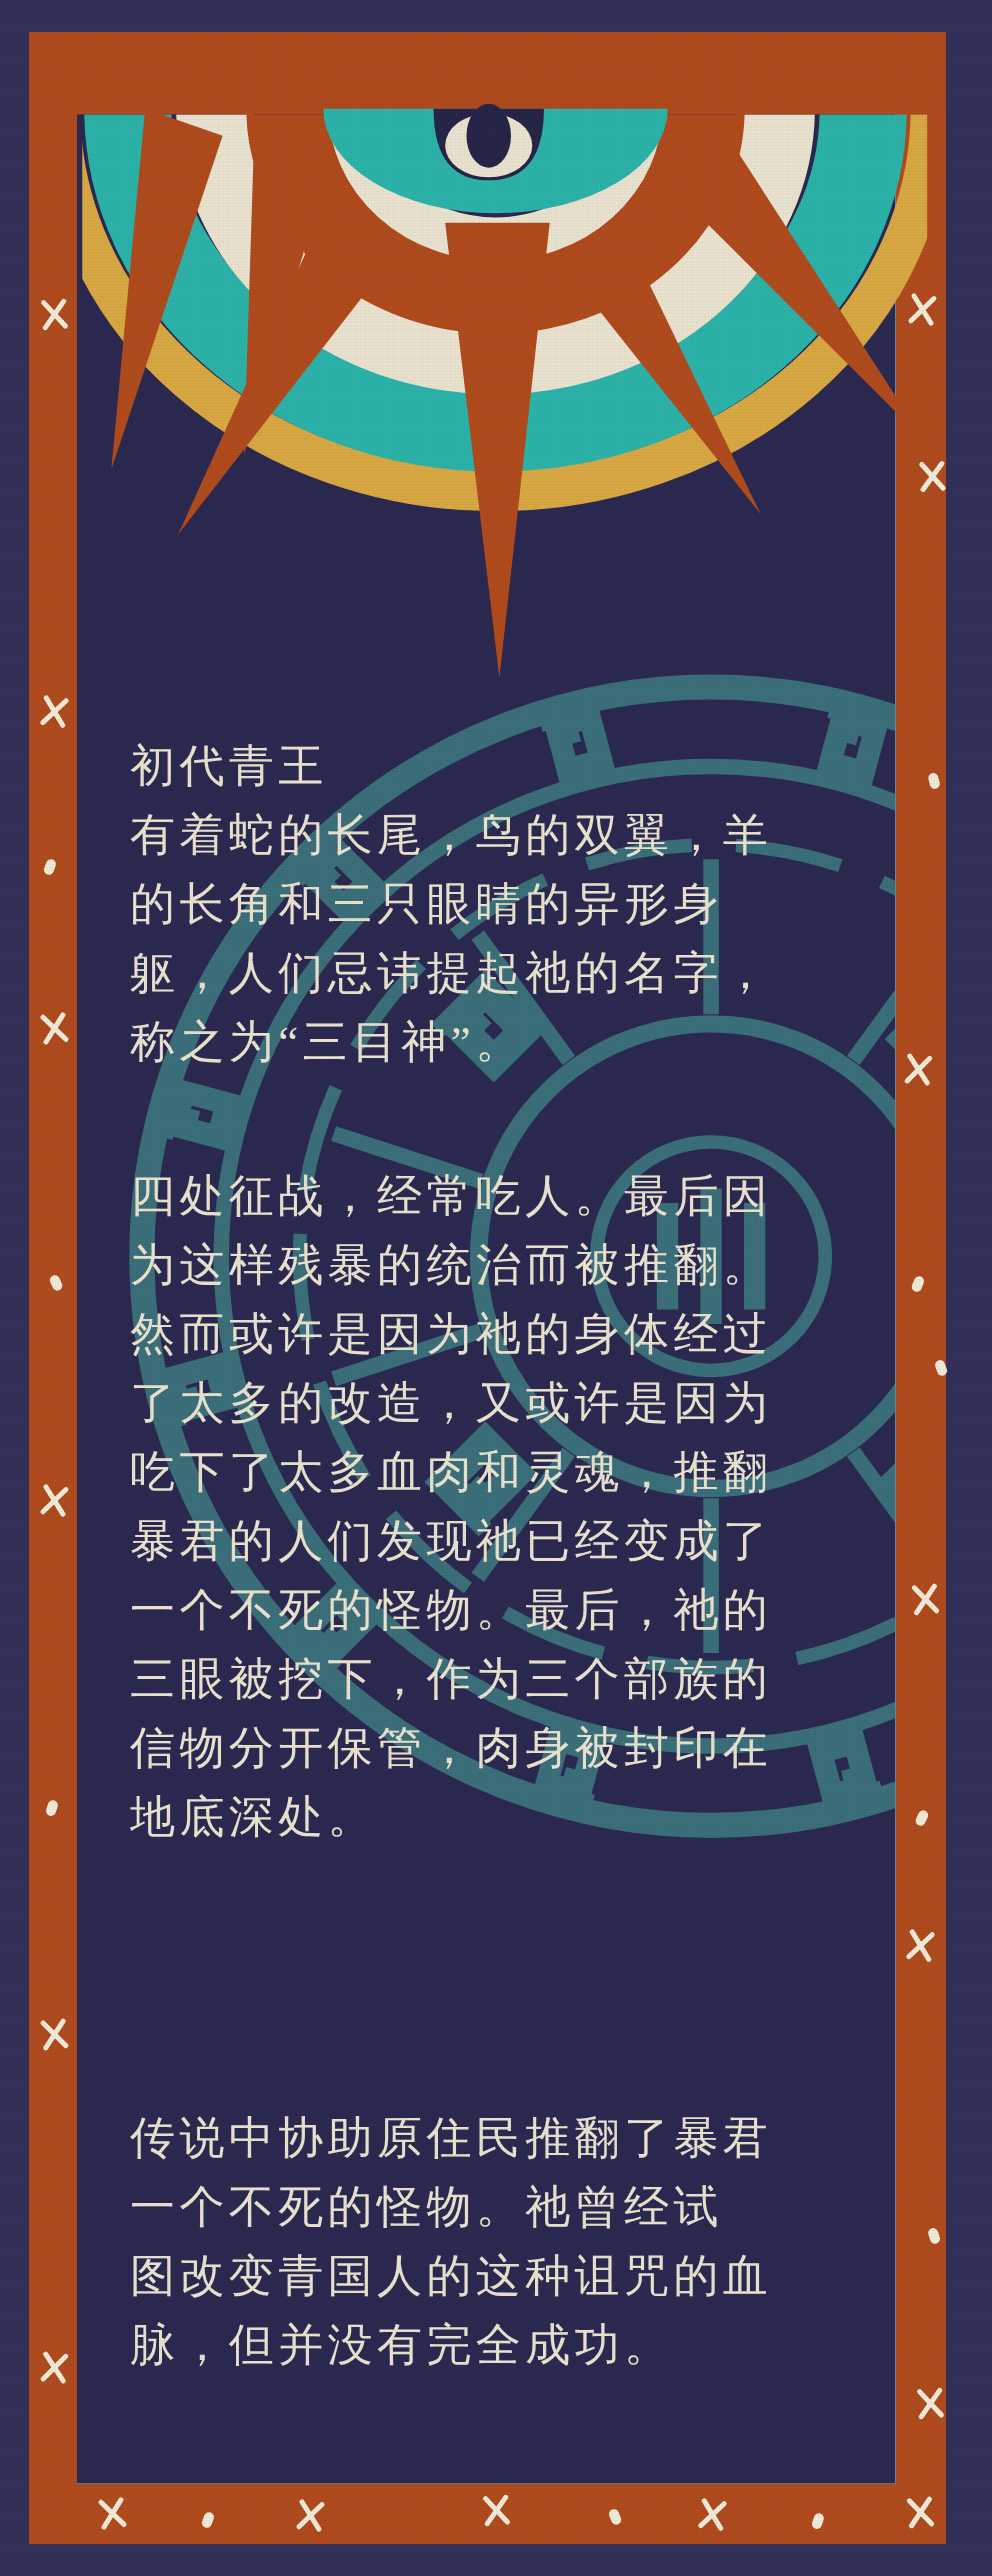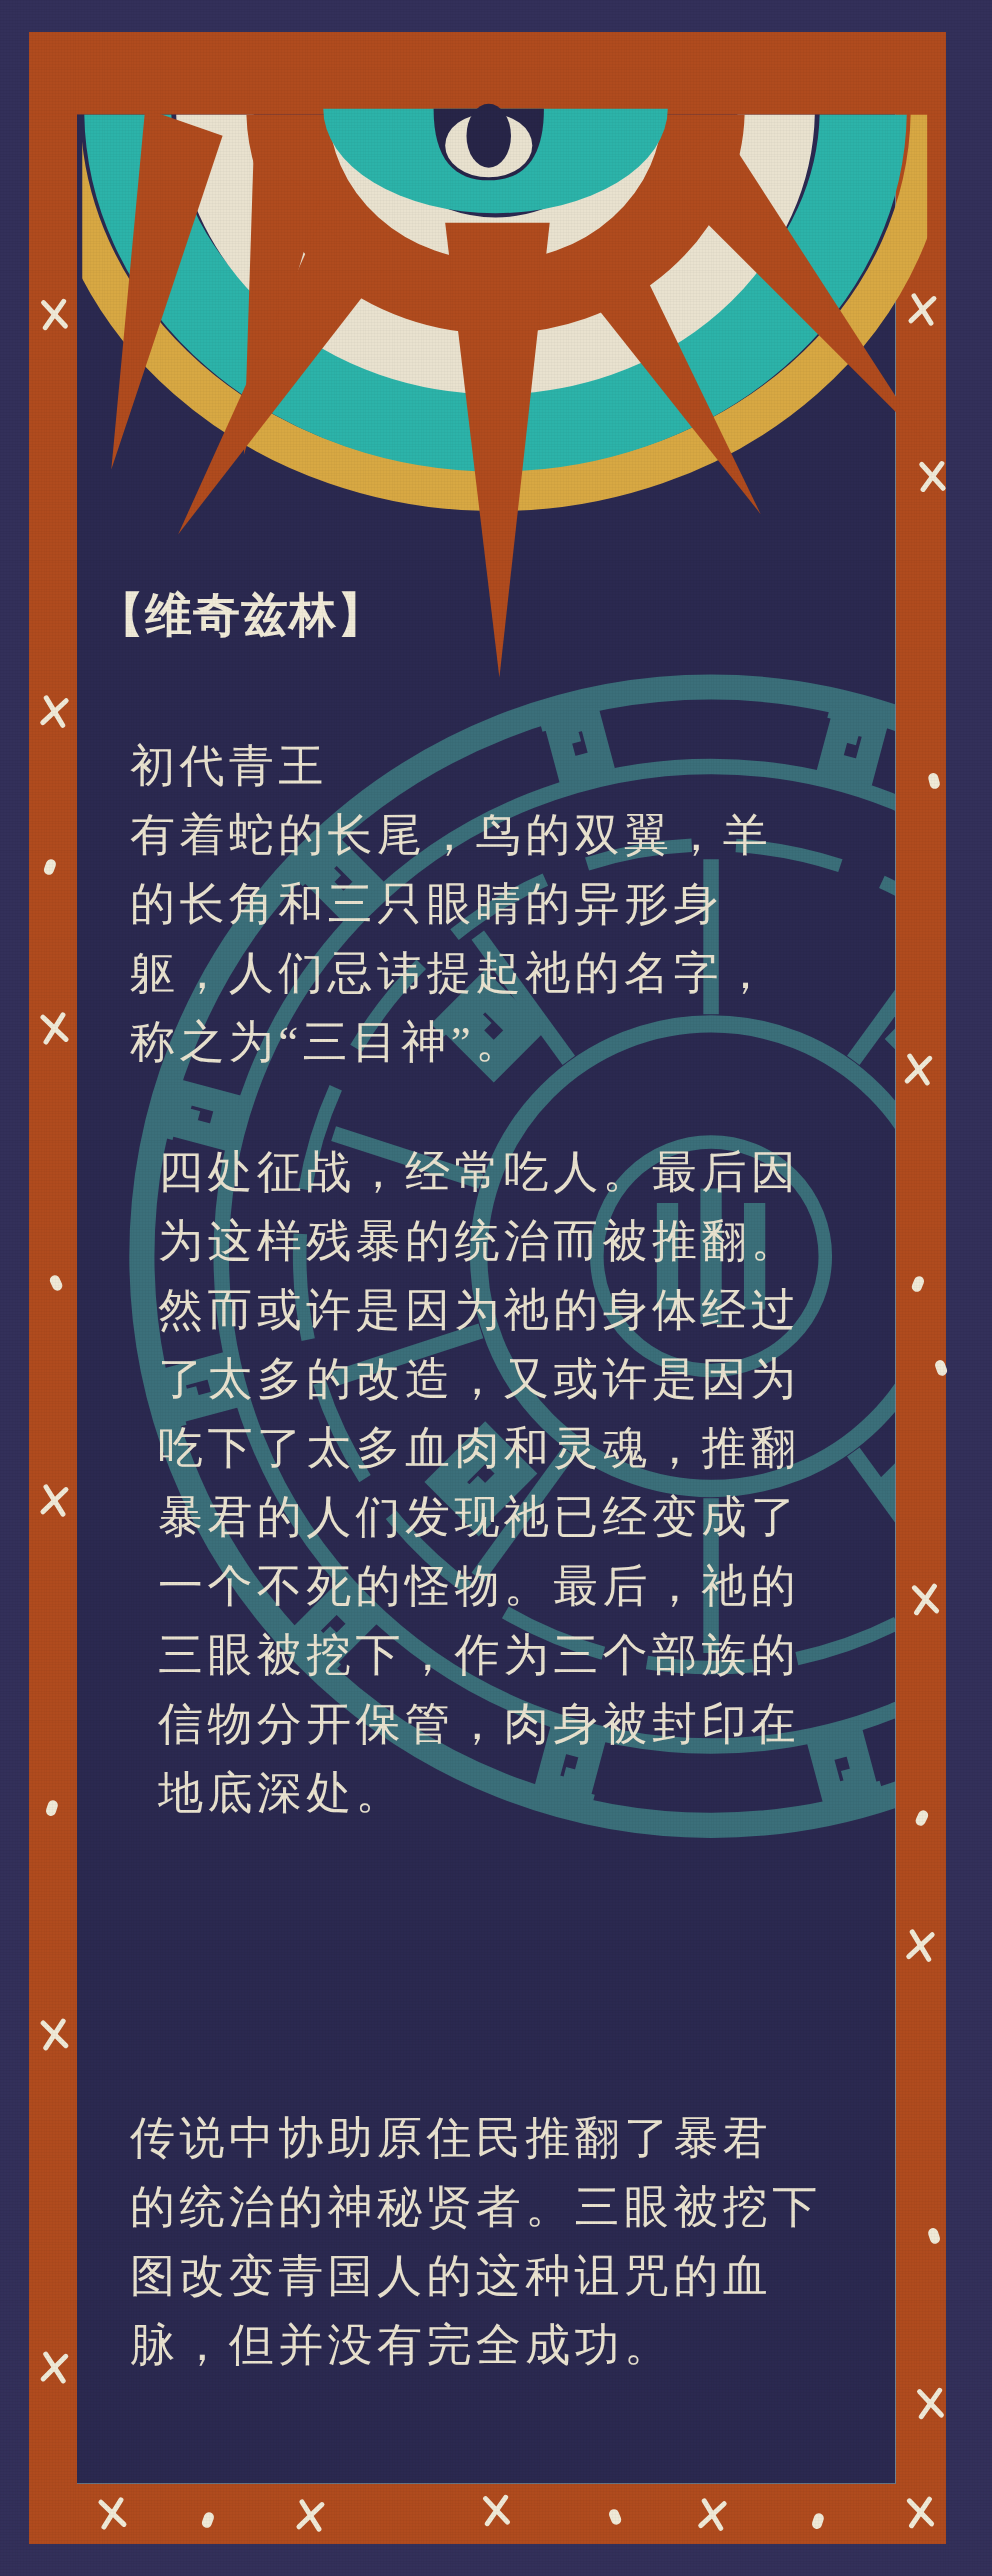--- a/index.html
+++ b/index.html
@@ -12,21 +12,21 @@
   .wmstroke{stroke:var(--wm);fill:none;}
   .emblem{position:absolute;left:0;top:0;pointer-events:none;}
   .cream-f{fill:var(--cream);} .teal-f{fill:var(--teal);}
   .orange-f{fill:var(--frame);}
   .cream-s{stroke:var(--cream);fill:none;} .teal-s{stroke:var(--teal);fill:none;}
   .gold-s{stroke:var(--gold);fill:none;} .orange-s{stroke:var(--frame);fill:none;}
   .hdr{position:absolute;left:97px;font-size:47px;line-height:60px;letter-spacing:1px;
        color:var(--cream2);font-weight:bold;}
   .para{position:absolute;left:130px;width:779px;font-size:45px;line-height:69px;
         letter-spacing:4.4px;color:var(--cream);white-space:pre-line;}
-  .h1{top:585px;} .p1{top:732px;} .p2{top:1138px;margin-left:28px;} .h2{top:1963px;} .p3{top:2104px;}
+  .h1{top:585px;} .p1{top:732px;} .p2{top:1162px;} .h2{top:1963px;} .p3{top:2104px;}
   .xmark{position:absolute;width:37px;height:37px;}
   .xmark::before,.xmark::after{content:"";position:absolute;left:16.5px;top:0;width:4.8px;height:37px;
         background:var(--cream2);border-radius:2.9px;}
   .xmark::before{transform:rotate(40deg);} .xmark::after{transform:rotate(-38deg);}
   .speck{position:absolute;width:9.7px;height:15.5px;border-radius:5.8px;background:var(--cream2);}
   .texture{position:absolute;inset:0;pointer-events:none;opacity:.45;
         background:repeating-linear-gradient(0deg,rgba(0,0,0,.055) 0 1px,transparent 1px 2.9px),
                    repeating-linear-gradient(90deg,rgba(0,0,0,.05) 0 1px,transparent 1px 2.9px);}
 </style>
 </head>
@@ -179,36 +179,35 @@
     </g>
 
     <g>
       <path class="teal-f" d="M334,112 A178,108 0 0 0 690,112 Z"></path>
       <path d="M448,112 C448,165 470,186 505,186 C540,186 562,165 562,112 Z" fill="#272548"></path>
       <ellipse class="cream-f" cx="505" cy="150" rx="45" ry="33"></ellipse>
       <ellipse cx="505" cy="140" rx="23" ry="33" fill="#272548"></ellipse>
     </g>
   </svg>
 
-  <div class="hdr h1">【维奇兹林】</div>
   <div class="para p1">初代青王
 有着蛇的长尾，鸟的双翼，羊
 的长角和三只眼睛的异形身
 躯，人们忌讳提起祂的名字，
 称之为“三目神”。</div>
   <div class="para p2">四处征战，经常吃人。最后因
 为这样残暴的统治而被推翻。
 然而或许是因为祂的身体经过
 了太多的改造，又或许是因为
 吃下了太多血肉和灵魂，推翻
 暴君的人们发现祂已经变成了
 一个不死的怪物。最后，祂的
 三眼被挖下，作为三个部族的
 信物分开保管，肉身被封印在
 地底深处。</div>
   <div class="para p3">传说中协助原住民推翻了暴君
-的统治的神秘贤者。三眼被挖下
+一个不死的怪物。祂曾经试
 图改变青国人的这种诅咒的血
 脉，但并没有完全成功。</div>
 
   <div class="texture"></div>
 </div>
 
 
 </body></html>

